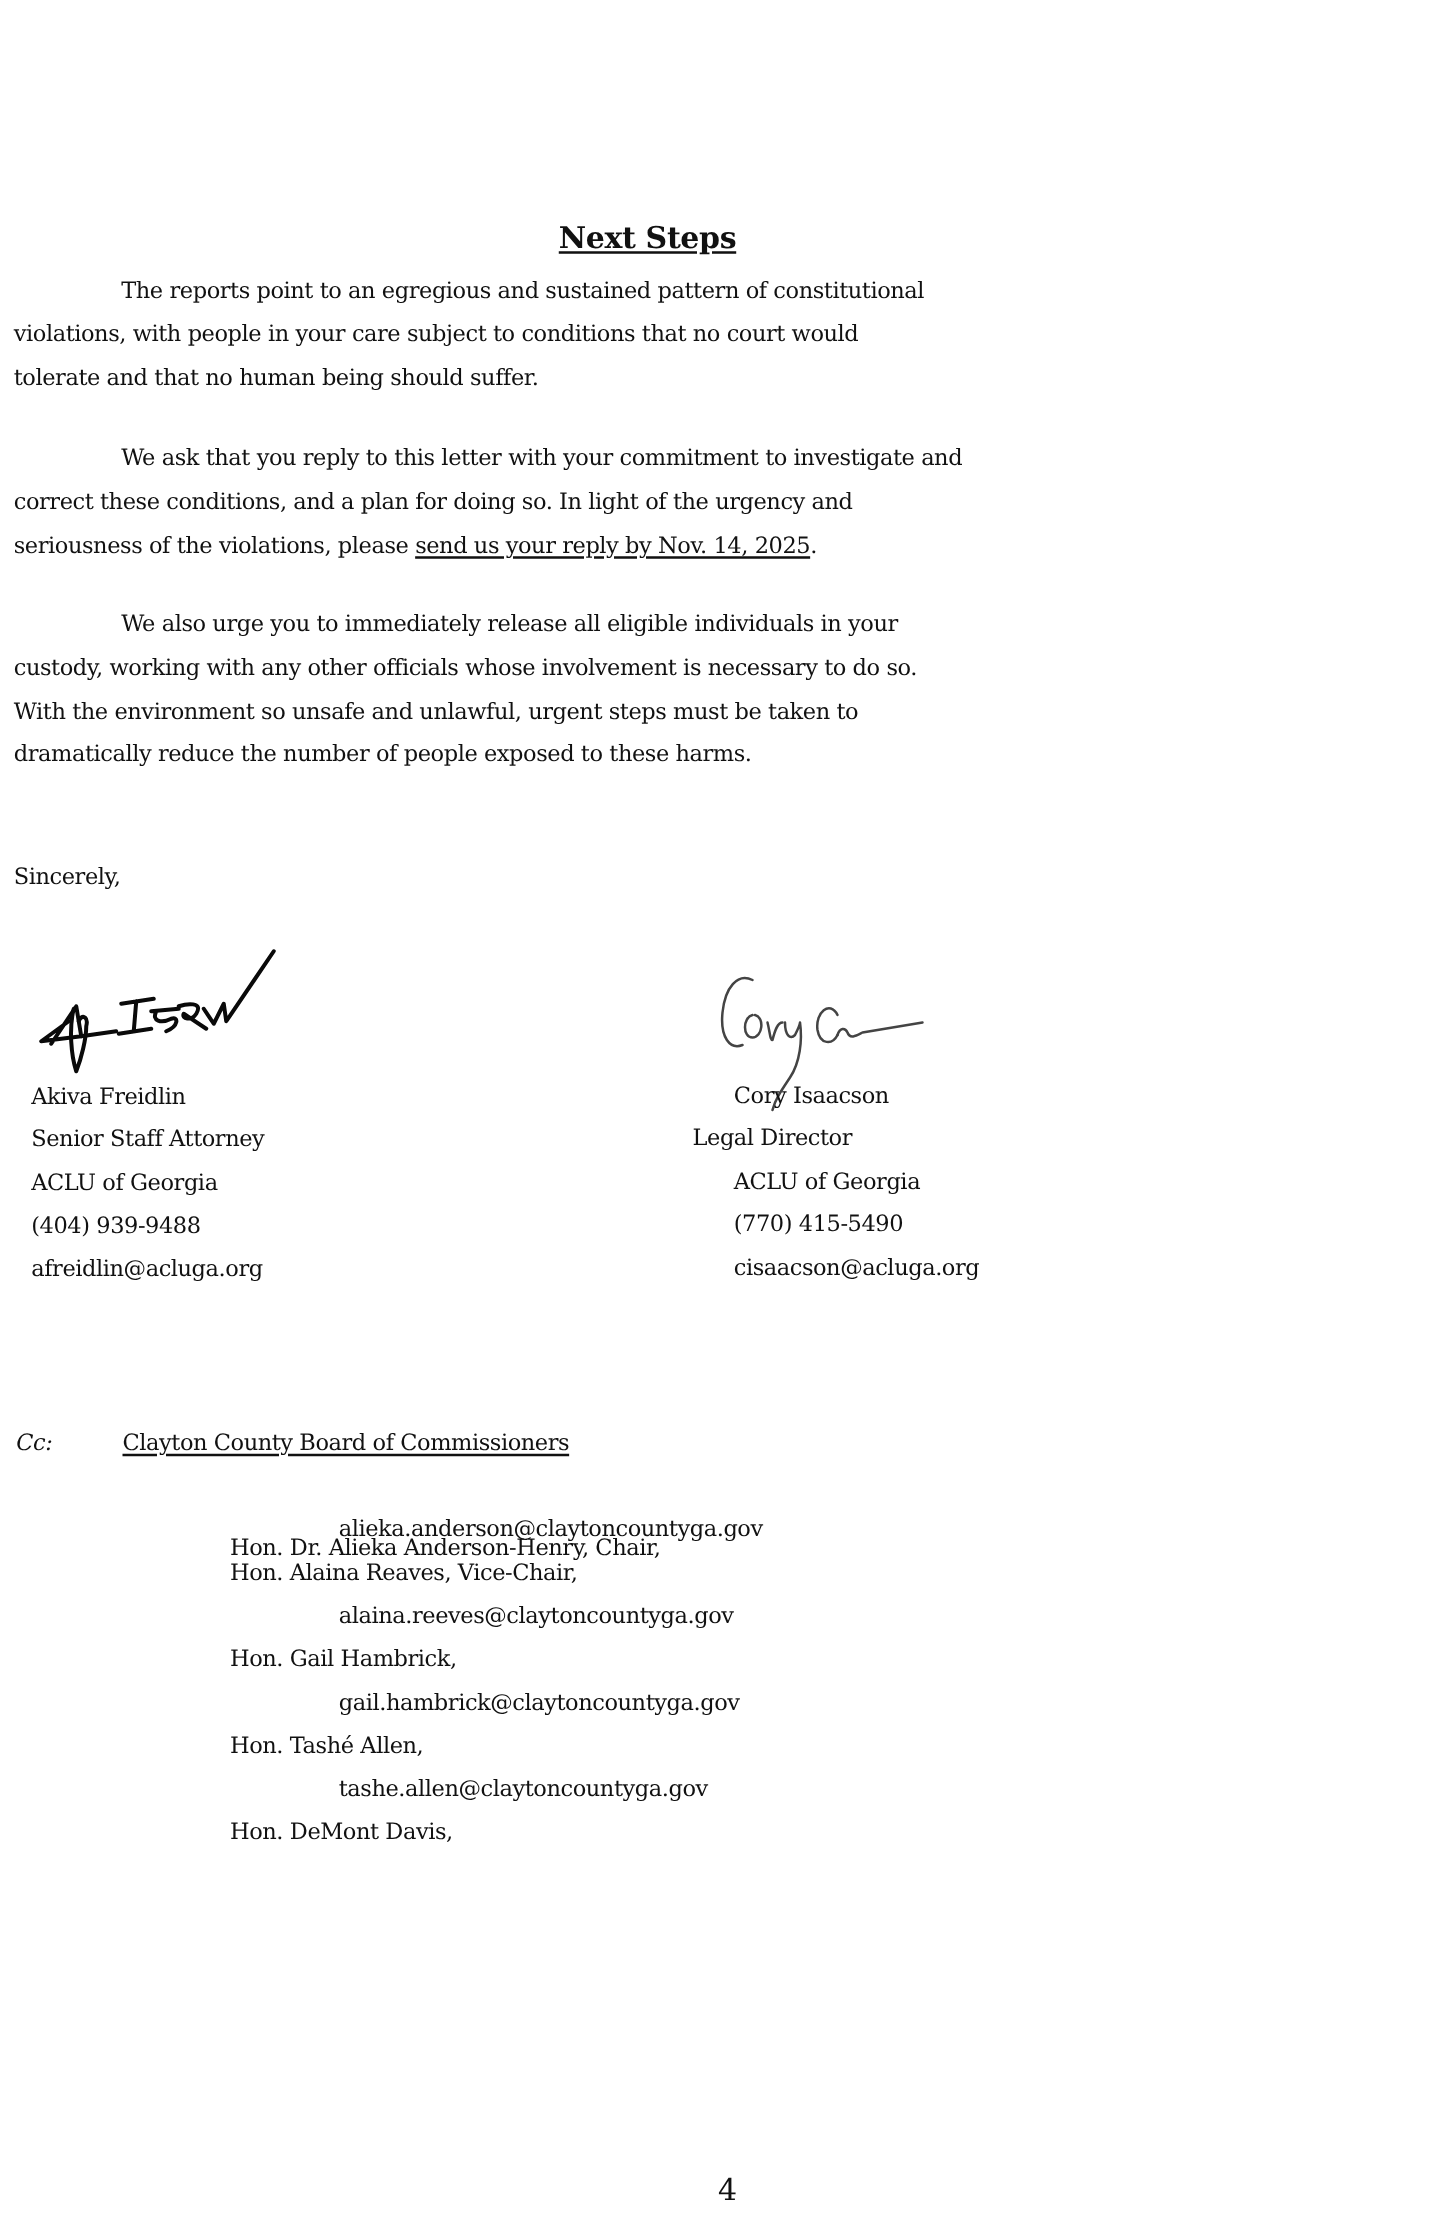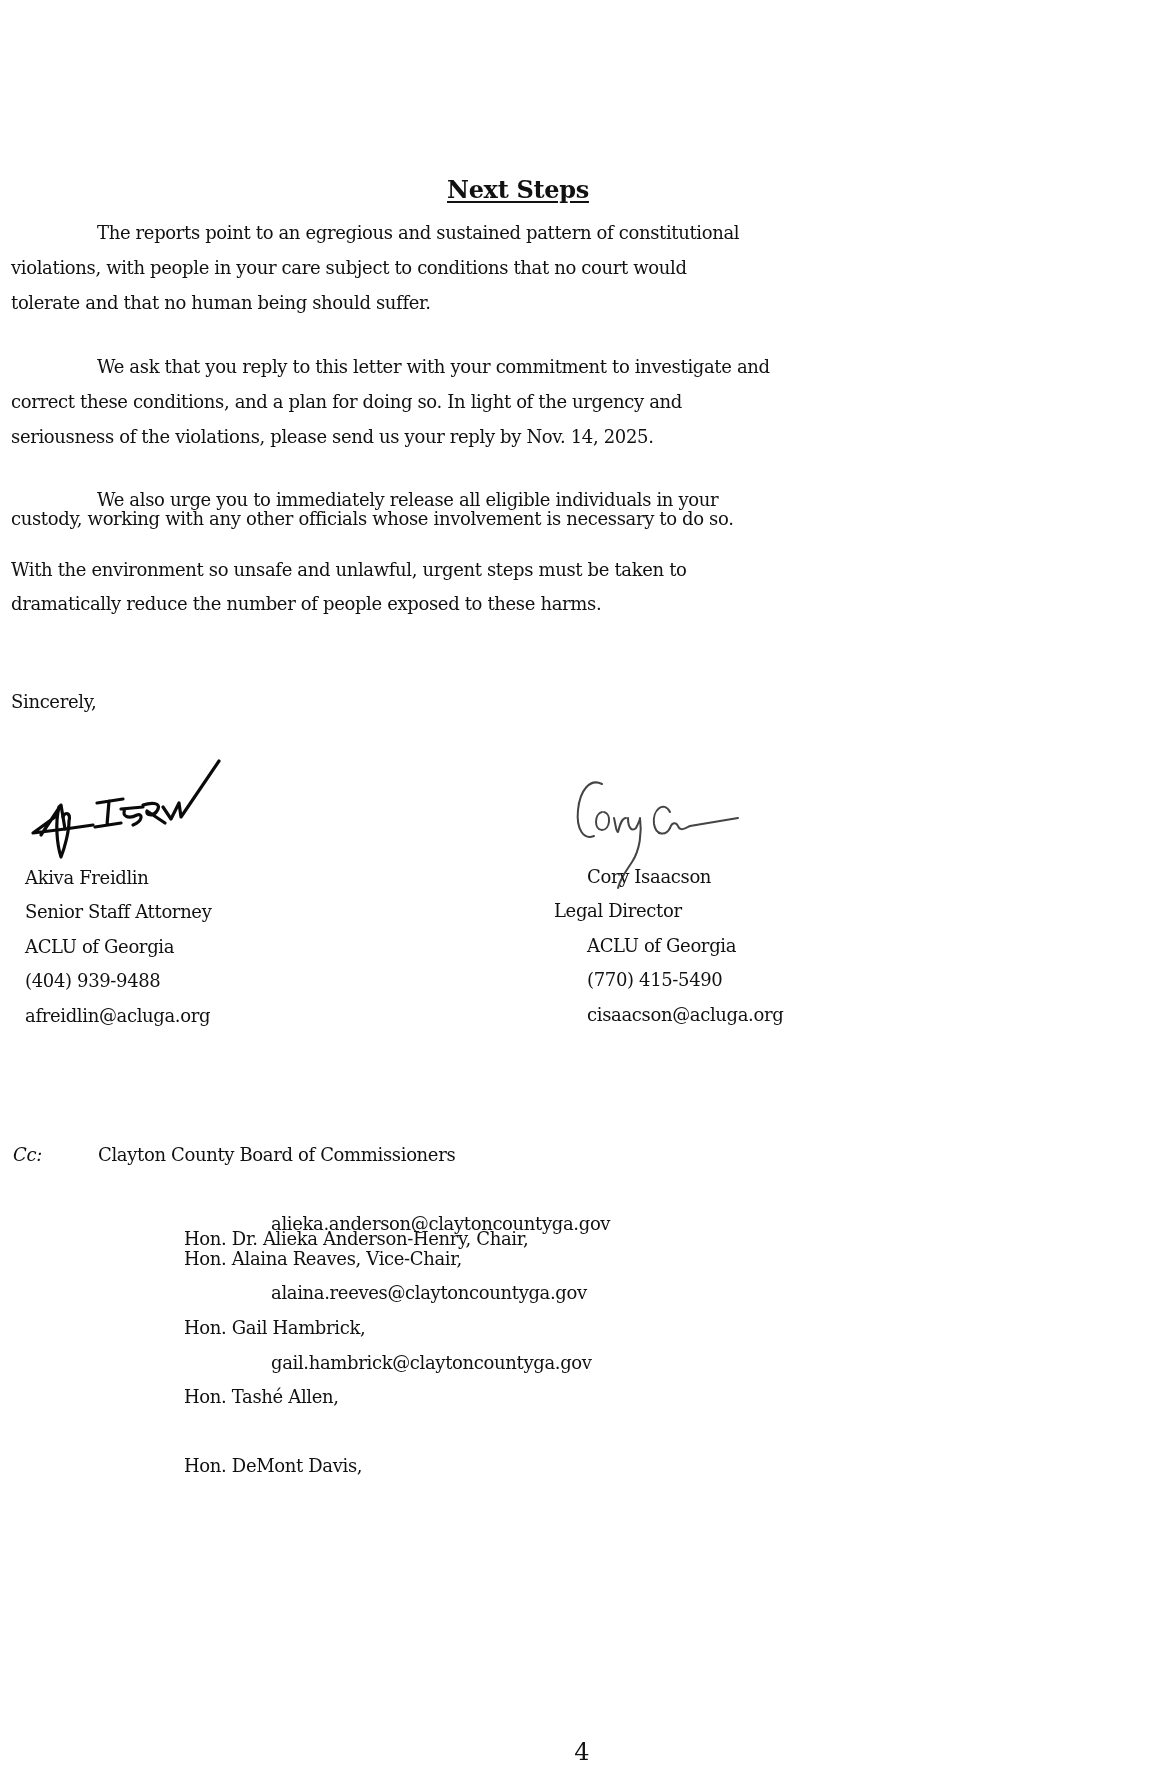--- a/index.html
+++ b/index.html
@@ -12,21 +12,21 @@
   .line {
     position: absolute; white-space: nowrap;
     font-size: 18px; line-height: 30px; letter-spacing: -0.35px;
   }
   .heading {
     position: absolute; left: 0; width: 1036px; top: 175px;
     text-align: center; font-weight: bold; font-size: 24px; line-height: 30px;
     letter-spacing: -0.3px;
   }
   .heading span { text-decoration: underline; text-underline-offset: 3px; text-decoration-thickness: 2px; }
-  .u { text-underline-offset: 3px; text-decoration-thickness: 1.5px; }
+  .u { text-decoration: underline; text-underline-offset: 3px; text-decoration-thickness: 1.5px; }
   .ital { font-style: italic; }
   .sig { position: absolute; }
   .pagenum { position: absolute; left: 0; width: 1164px; text-align: center; top: 1737px; font-size: 24px; line-height: 30px; }
 </style>
 </head>
 <body>
 
 <div class="page">
 
   <div class="heading">
@@ -37,21 +37,21 @@
   <div class="line" style="left:11px; top:253px;">violations, with people in your care subject to conditions that no court would</div>
   <div class="line" style="left:11px; top:288px;">tolerate and that no human being should suffer.</div>
 
   <div class="line" style="left:97px; top:352px;">We ask that you reply to this letter with your commitment to investigate and</div>
   <div class="line" style="left:11px; top:387px;">correct these conditions, and a plan for doing so. In light of the urgency and</div>
   <div class="line" style="left:11px; top:422px;">
     <span>seriousness of the violations, please </span><span class="u">send us your reply by Nov. 14, 2025</span><span>.</span>
   </div>
 
   <div class="line" style="left:97px; top:485px;">We also urge you to immediately release all eligible individuals in your</div>
-  <div class="line" style="left:11px; top:504px;text-align:right;">custody, working with any other officials whose involvement is necessary to do so.</div>
+  <div class="line" style="left:11px; top:520px;text-align:right;">custody, working with any other officials whose involvement is necessary to do so.</div>
   <div class="line" style="left:11px; top:555px;">With the environment so unsafe and unlawful, urgent steps must be taken to</div>
   <div class="line" style="left:11px; top:589px;">dramatically reduce the number of people exposed to these harms.</div>
 
   <div class="line" style="left:11px; top:687px;">Sincerely,</div>
 
   <svg class="sig" style="left:25px; top:755px;" width="210" height="110" viewBox="0 0 210 110">
     <g fill="none" stroke="#0a0a0a" stroke-width="3.2" stroke-linecap="round" stroke-linejoin="round">
       <path d="M30 62 L8 78 L40 74 L36 50 L16 80"></path>
       <path d="M34 52 C30 68 32 90 36 102 C40 92 44 76 44 66 C46 58 40 56 38 62"></path>
       <path d="M40 74 L68 70"></path>
@@ -88,16 +88,17 @@
   <div class="line ital" style="left:13px; top:1140px;">Cc:</div>
   <div class="line u" style="left:98px; top:1140px;">Clayton County Board of Commissioners</div>
 
   <div class="line" style="left:184px; top:1224px;">Hon. Dr. Alieka Anderson-Henry, Chair,</div>
   <div class="line" style="left:271px; top:1209px;">alieka.anderson@claytoncountyga.gov</div>
   <div class="line" style="left:184px; top:1244px;">Hon. Alaina Reaves, Vice-Chair,</div>
   <div class="line" style="left:271px; top:1278px;">alaina.reeves@claytoncountyga.gov</div>
   <div class="line" style="left:184px; top:1313px;">Hon. Gail Hambrick,</div>
   <div class="line" style="left:271px; top:1348px;">gail.hambrick@claytoncountyga.gov</div>
   <div class="line" style="left:184px; top:1382px;">Hon. Tashé Allen,</div>
+  <div class="line" style="left:271px; top:1417px;">tashe.allen@claytoncountyga.gov</div>
   <div class="line" style="left:184px; top:1451px;">Hon. DeMont Davis,</div>
 
   <div class="pagenum">4</div>
 </div>
 
 </body></html>

